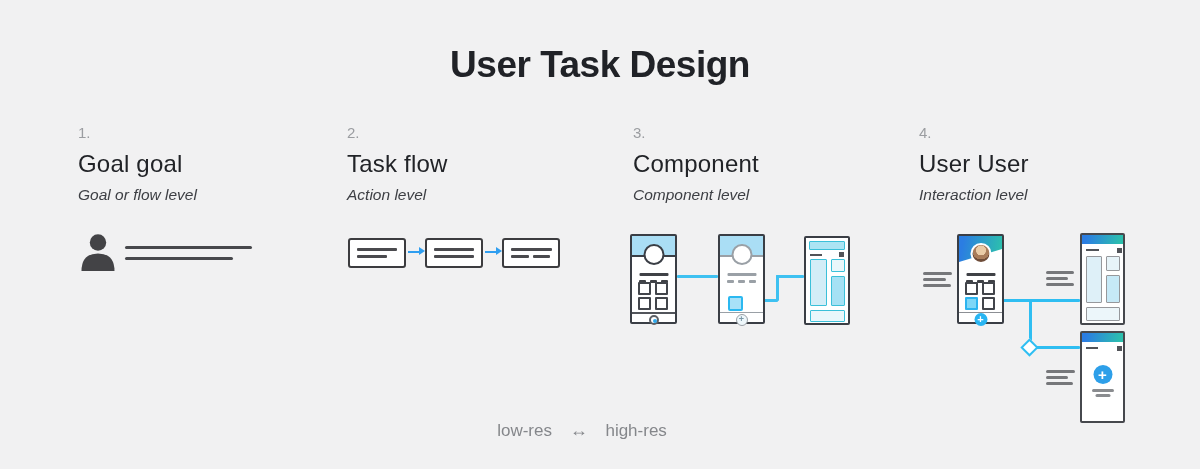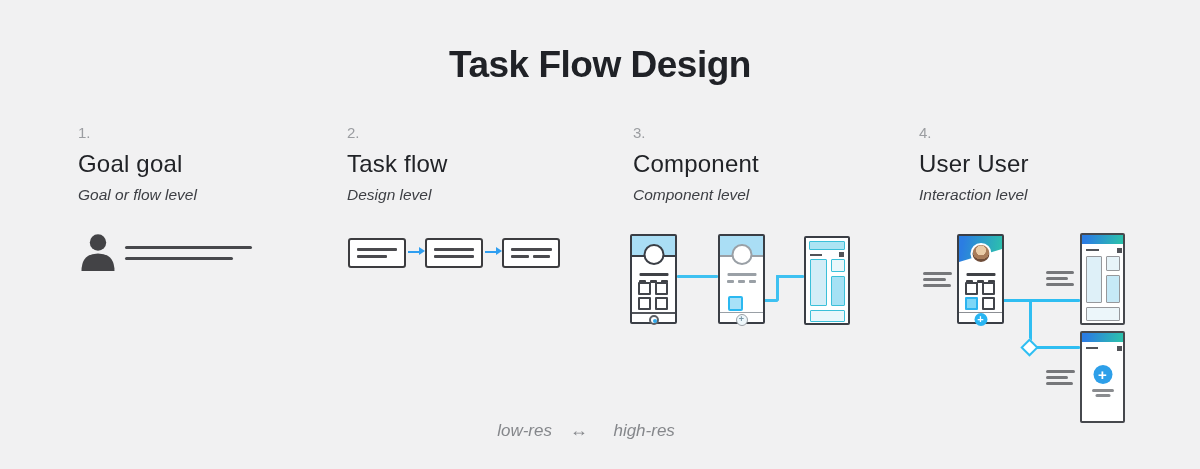--- a/index.html
+++ b/index.html
@@ -74,39 +74,39 @@
 
   
   .conn{position:absolute;background:#3ec1f1;}
   .h{height:2.5px;border-radius:1px;}
   .v{width:2.5px;border-radius:1px;}
   .diamond{position:absolute;left:1023px;top:341px;width:9px;height:9px;background:#fff;
            border:2px solid #2fbef2;transform:rotate(45deg);}
 
   
   .footer{position:absolute;top:420px;left:0;right:36px;text-align:center;color:#85878b;font-size:17px;}
-  .footer .lbl{font-style:italic;margin-left:8px;}
+  .footer .lbl{}
   .footer .arr{margin:0 13px;font-size:18px;font-style:normal;}
 </style>
 </head>
 <body>
 
 <div class="canvas">
 
-  <h1 class="page-title">Task Flow Design</h1>
+  <h1 class="page-title">User Task Design</h1>
 
   <div class="step-head c1">
     <p class="step-num">1.</p>
     <p class="step-title">Goal goal</p>
     <p class="step-sub">Goal or flow level</p>
   </div>
   <div class="step-head c2">
     <p class="step-num">2.</p>
     <p class="step-title">Task flow</p>
-    <p class="step-sub">Design level</p>
+    <p class="step-sub">Action level</p>
   </div>
   <div class="step-head c3">
     <p class="step-num">3.</p>
     <p class="step-title">Component</p>
     <p class="step-sub">Component level</p>
   </div>
   <div class="step-head c4">
     <p class="step-num">4.</p>
     <p class="step-title">User User</p>
     <p class="step-sub">Interaction level</p>

